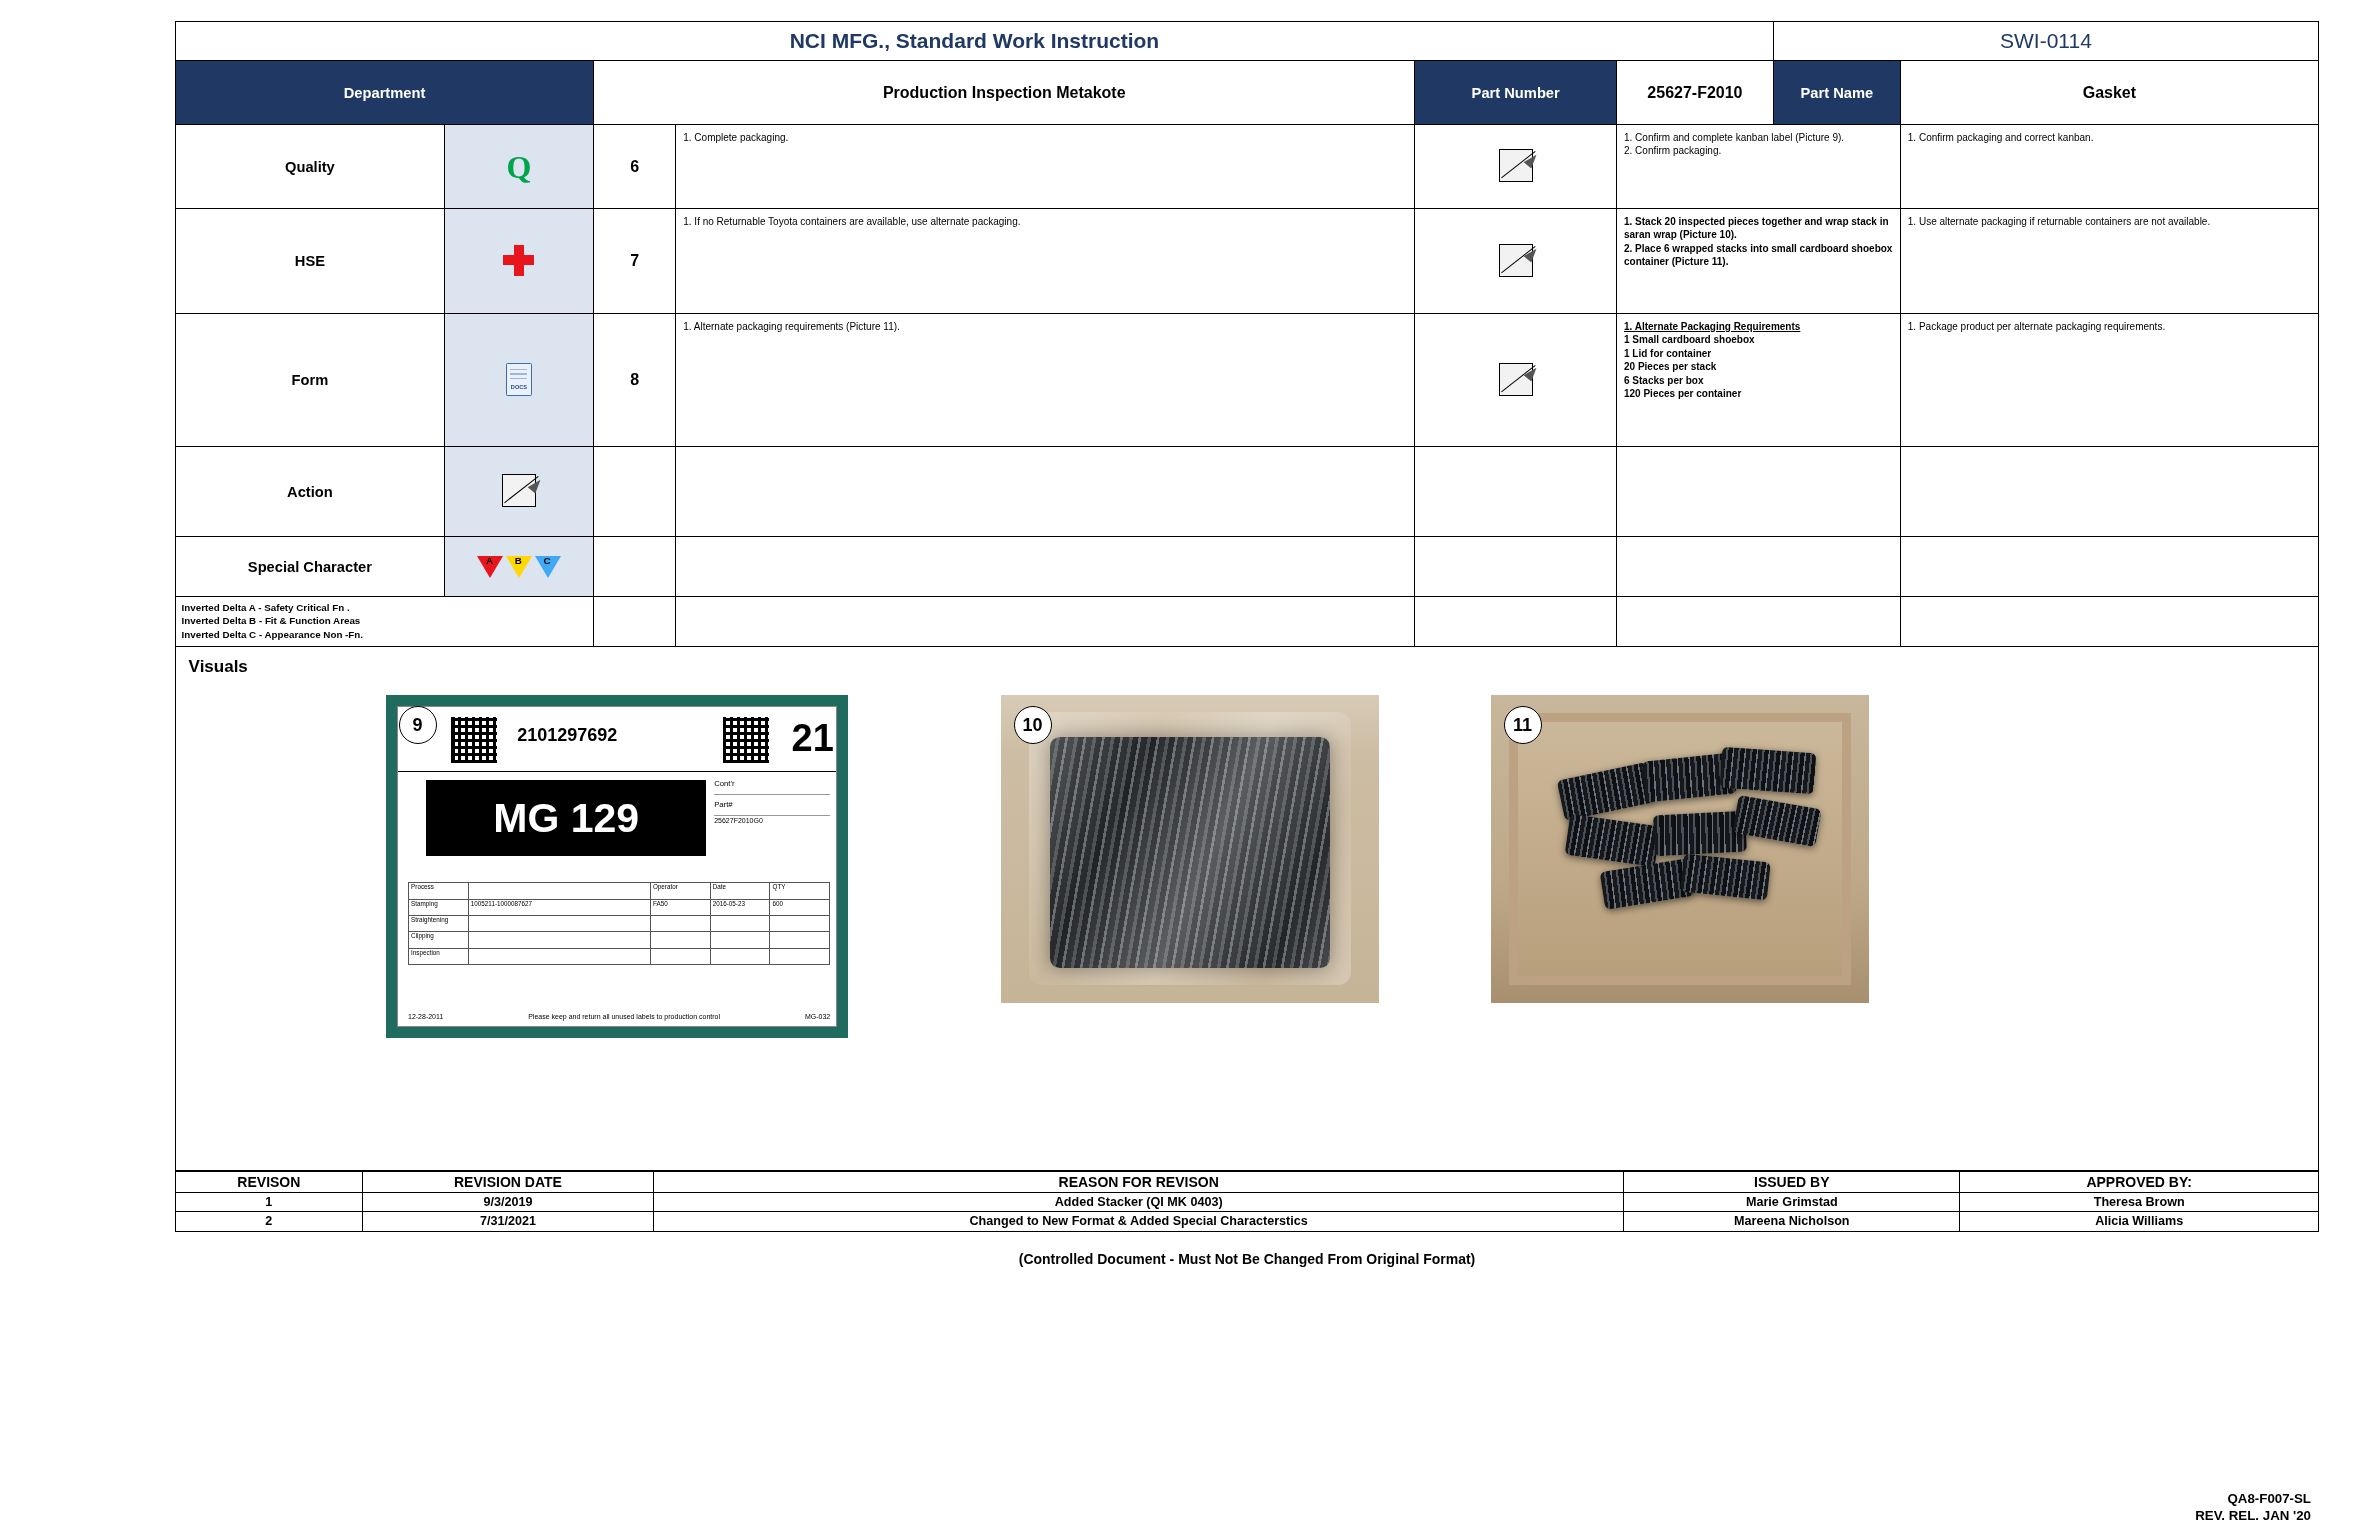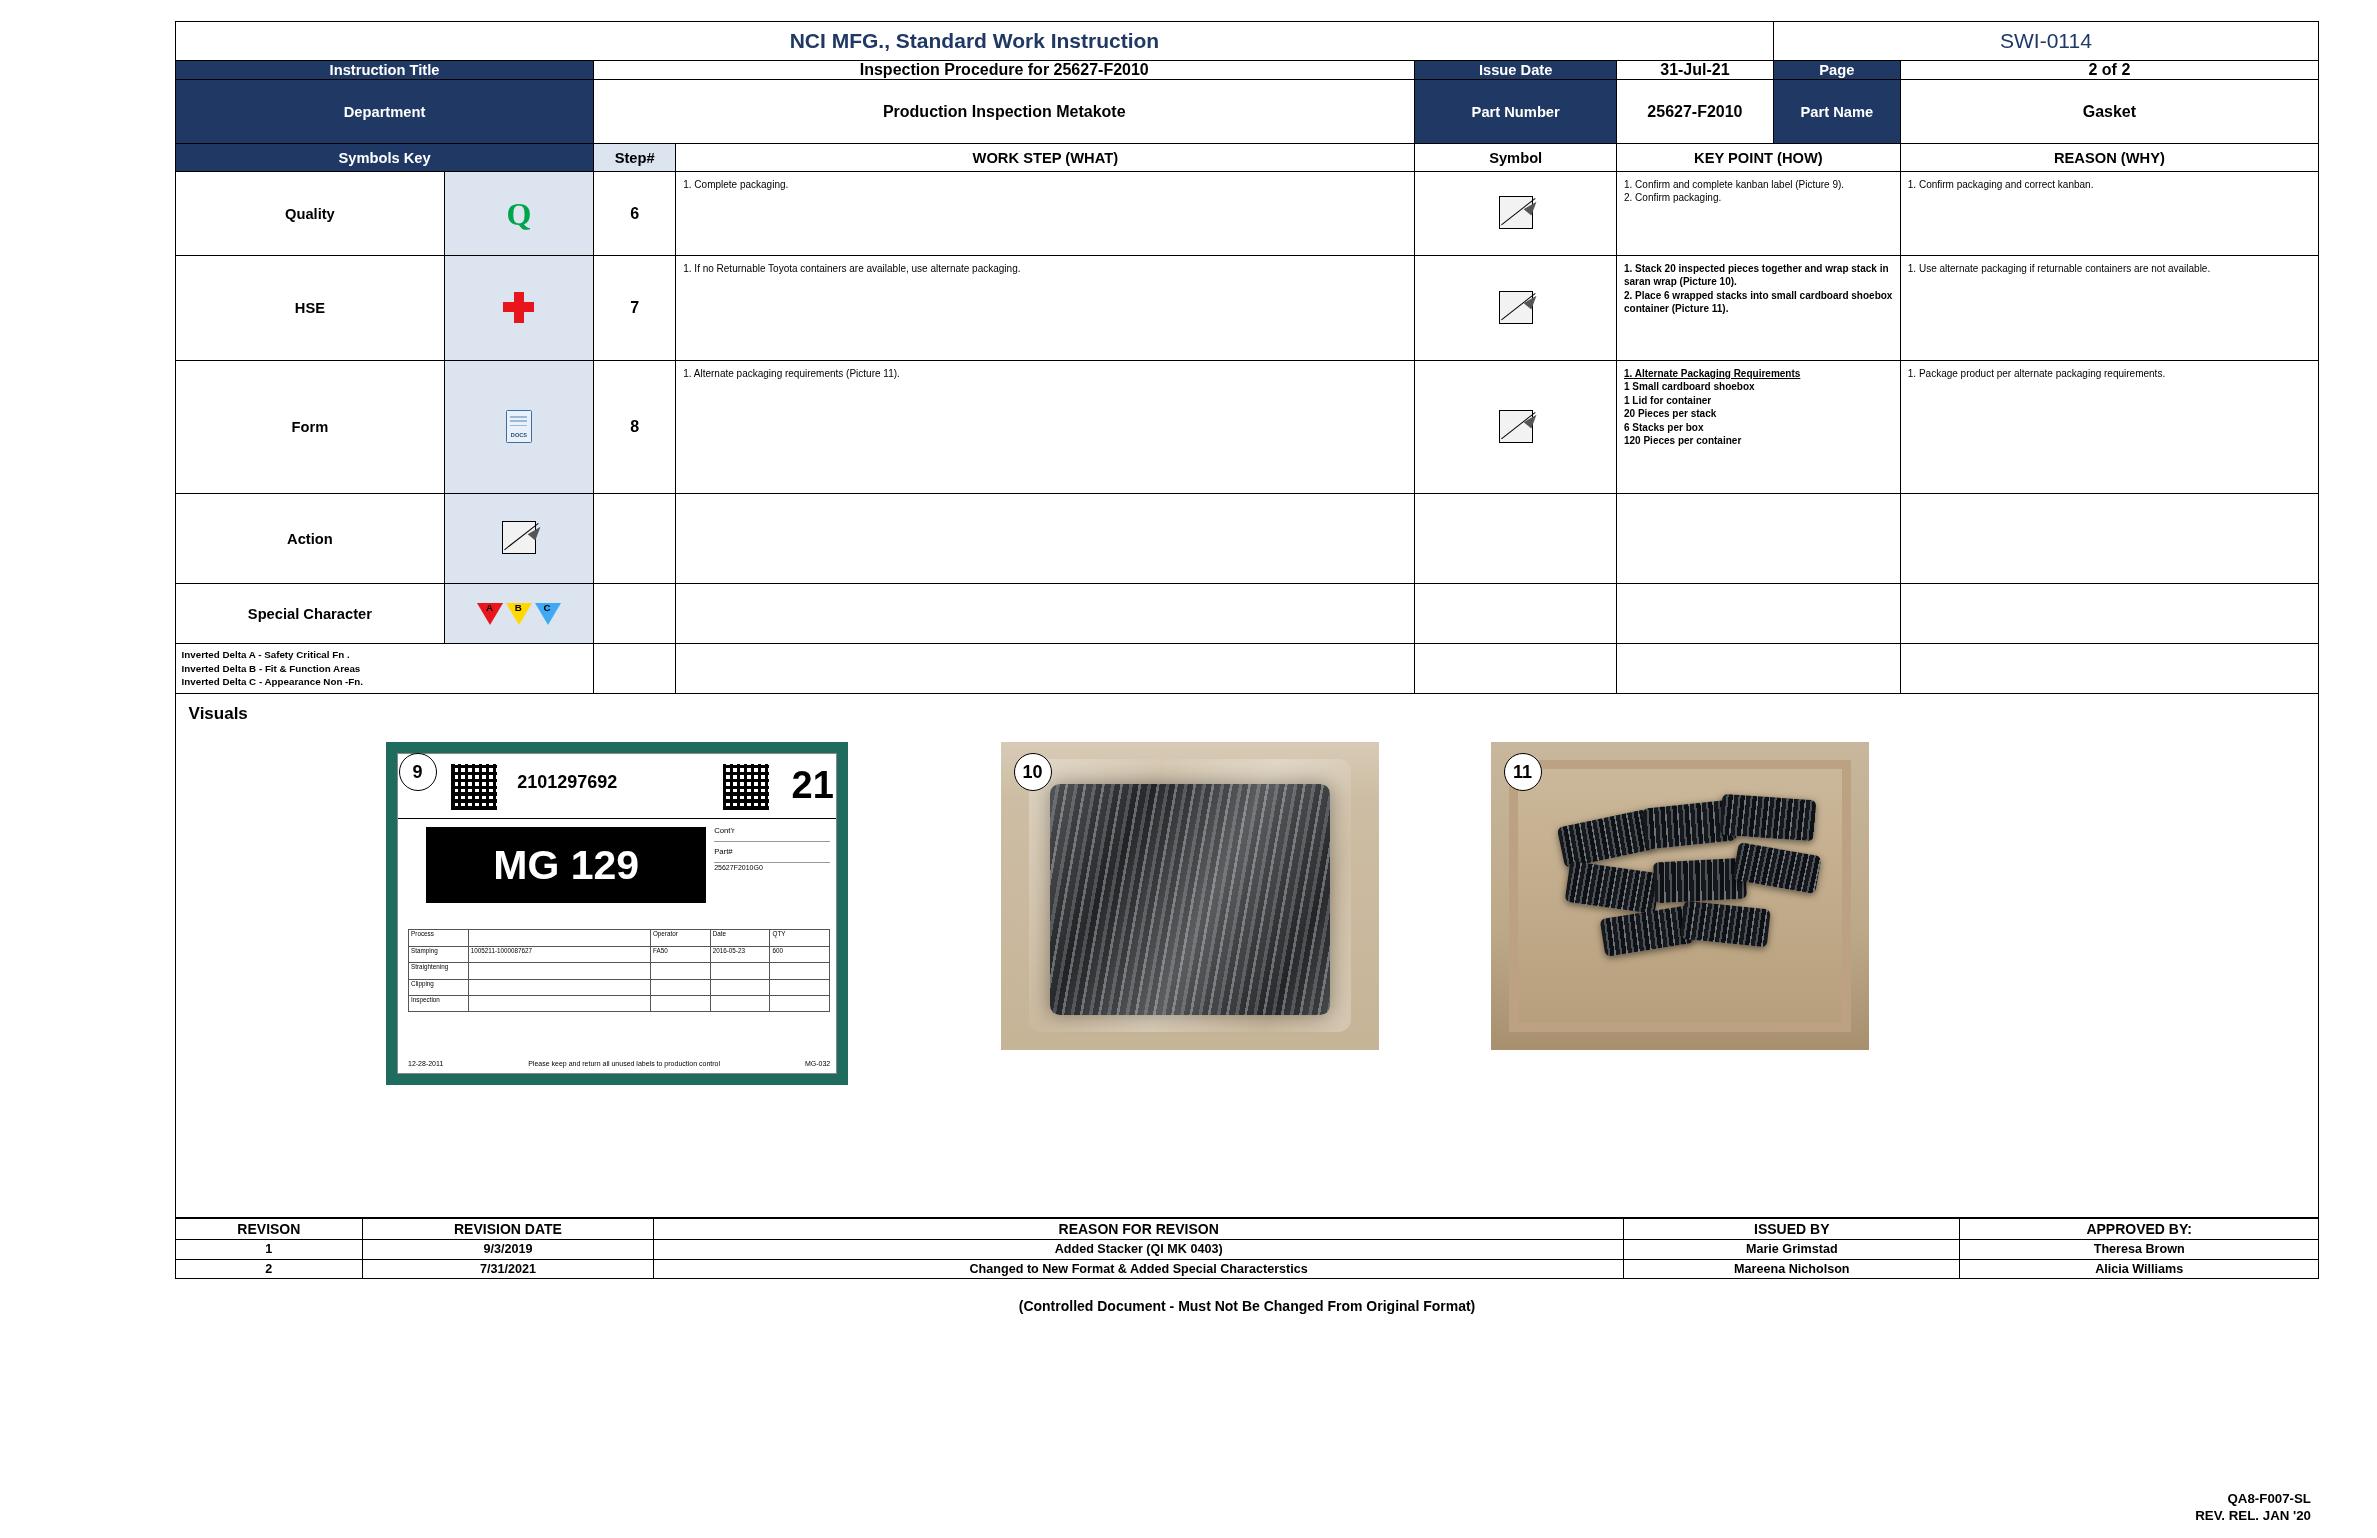--- a/index.html
+++ b/index.html
@@ -374,45 +374,29 @@
       <col style="width:189px">
       <col style="width:147px">
       <col style="width:119px">
       <col style="width:392px">
     </colgroup>
     <tbody>
         <tr>
       <td colspan="8" class="hdr-title">NCI MFG., Standard Work Instruction</td>
       <td colspan="2" class="hdr-id">SWI-0114</td>
     </tr>
-    <tr>
-      <td colspan="2" class="navy row-label">Instruction Title</td>
-      <td colspan="4" class="val">Inspection Procedure for 25627-F2010</td>
-      <td class="navy row-label">Issue Date</td>
-      <td class="val">31-Jul-21</td>
-      <td class="navy row-label">Page</td>
-      <td class="val">2 of 2</td>
-    </tr>
     <tr style="height:64px">
       <td colspan="2" class="navy row-label">Department</td>
       <td colspan="4" class="val">Production Inspection Metakote</td>
       <td class="navy row-label">Part Number</td>
       <td class="val">25627-F2010</td>
       <td class="navy row-label">Part Name</td>
       <td class="val">Gasket</td>
     </tr>
 
-    <tr>
-      <td colspan="2" class="navy colhdr">Symbols Key</td>
-      <td class="colhdr lightnavy">Step#</td>
-      <td colspan="3" class="colhdr">WORK STEP (WHAT)</td>
-      <td class="colhdr">Symbol</td>
-      <td colspan="2" class="colhdr">KEY POINT (HOW)</td>
-      <td class="colhdr">REASON (WHY)</td>
-    </tr>
 
     <tr style="height:84px">
       <td class="row-label">Quality</td>
       <td class="ctr lightnavy">
         <span class="q-glyph">Q</span>
       </td>
       <td class="step-num">6</td>
       <td colspan="3" class="body-cell">1. Complete packaging.</td>
       <td class="sym-cell">
         <span class="action-icon"><span class="diag"></span><span class="pen"></span></span>

